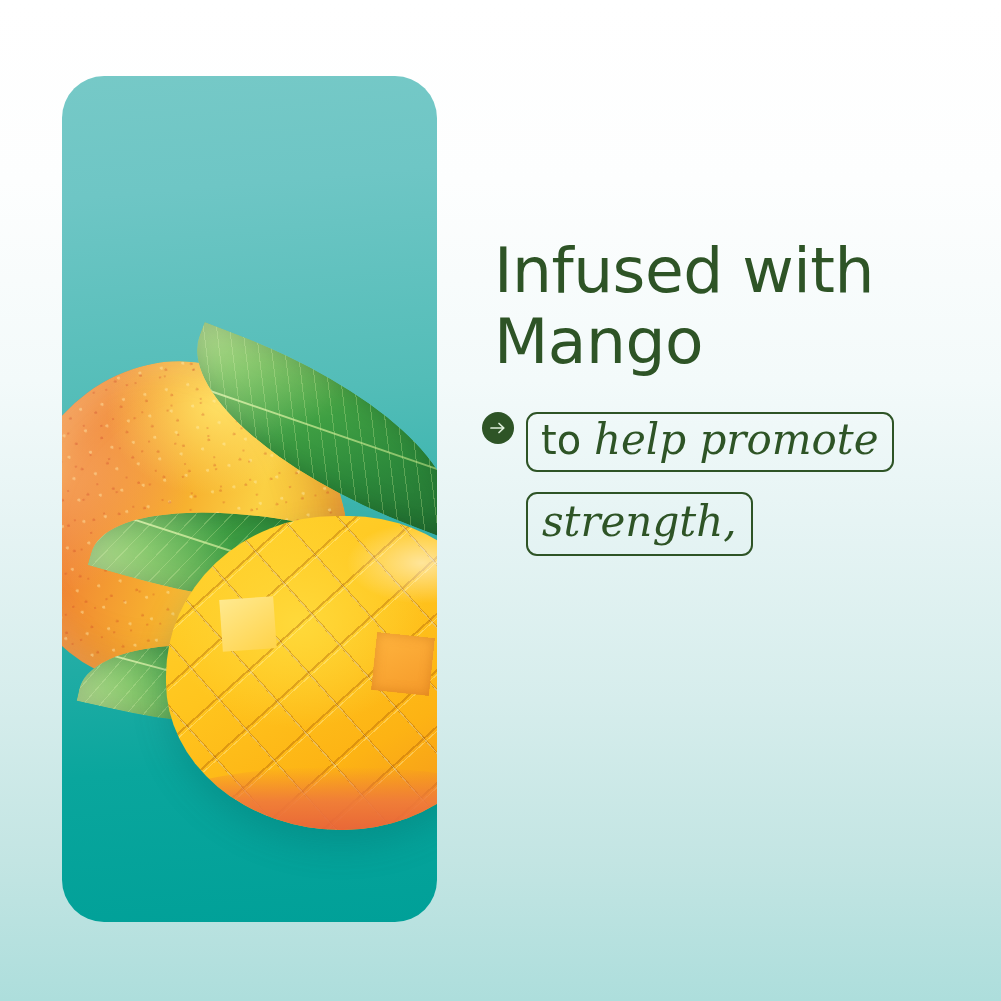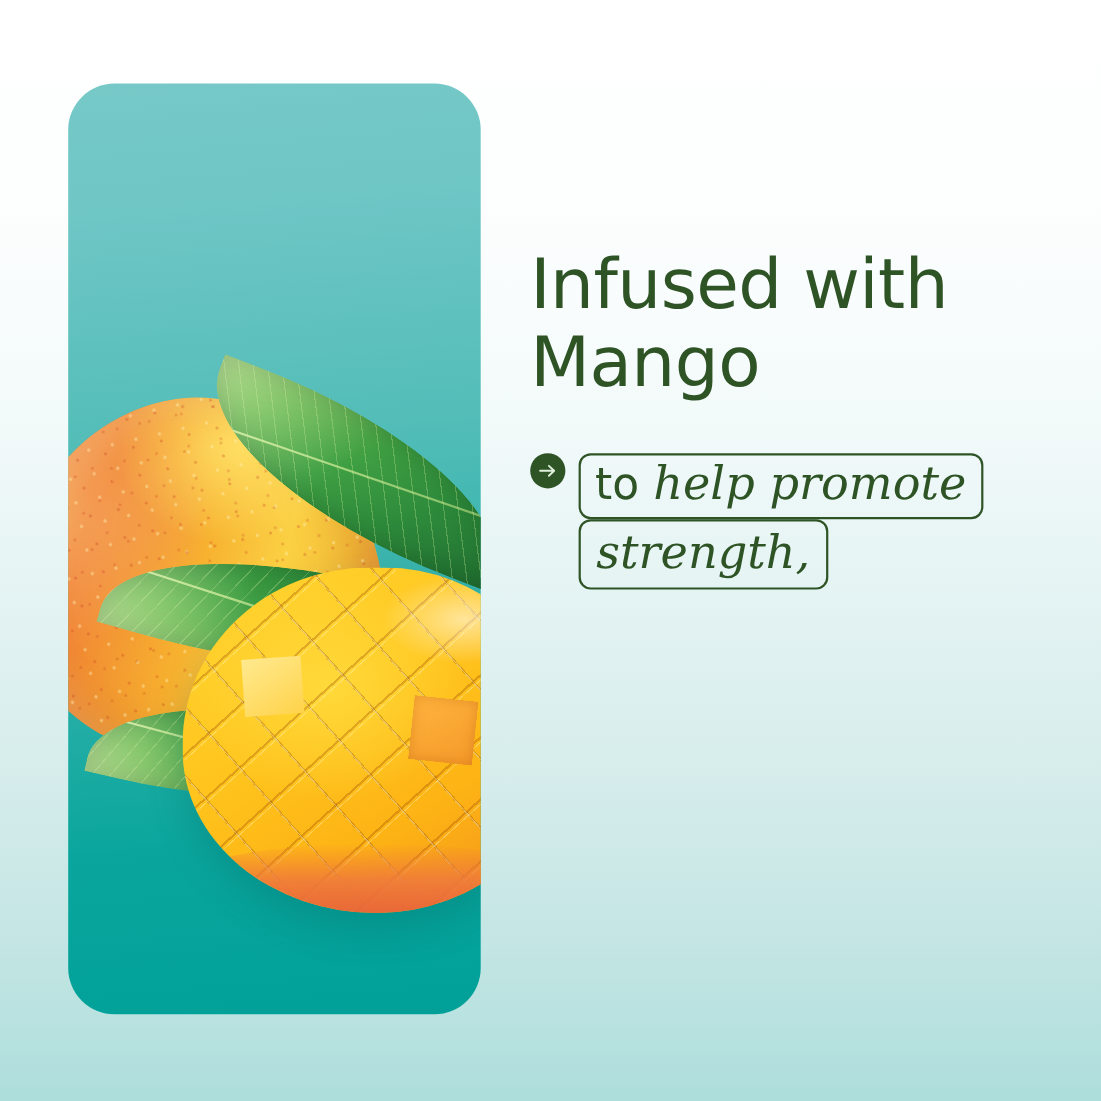--- a/index.html
+++ b/index.html
@@ -232,21 +232,21 @@
     top: 0;
     width: 480px;
     height: 1001px;
   }
 
   .headline {
     position: absolute;
     left: 0;
     top: 224px;
     width: 470px;
-    margin: 0;
+    margin: 12px;
     font-family: "DejaVu Sans", sans-serif;
     font-weight: 400;
     font-size: 63px;
     line-height: 1.12;
     letter-spacing: -0.5px;
     color: #2e5426;
   }
 
   .benefit-block {
     position: absolute;
@@ -291,21 +291,21 @@
   .pill-line-italic {
     font-family: "DejaVu Serif", serif;
     font-style: italic;
     font-size: 42px;
     line-height: 1;
     vertical-align: baseline;
   }
 
   .pill-row {
     margin-left: 44px;
-    margin-top: 0;
+    margin-top: 20px;
   }
   .pill-row .pill {
     padding: 7px 14px 11px 14px;
   }
 </style>
 </head>
 <body>
 
 <div class="ad-canvas">
 

